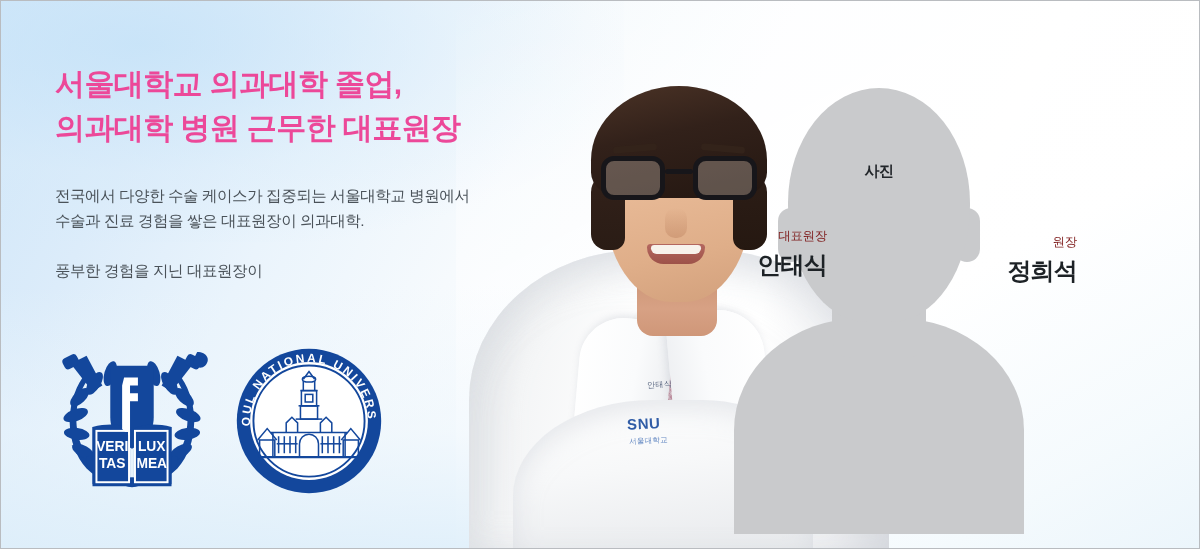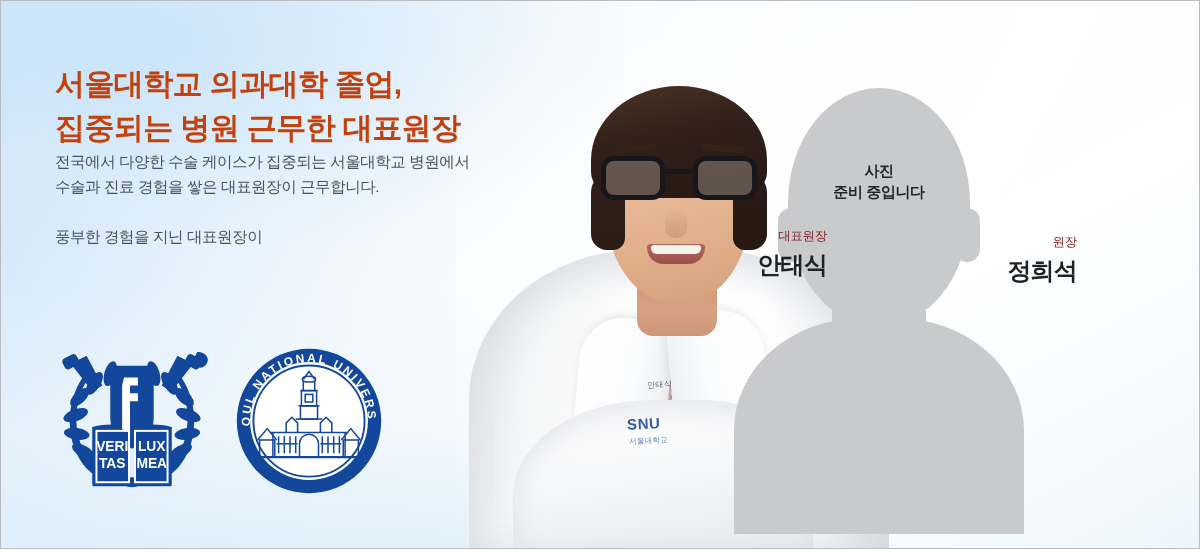--- a/index.html
+++ b/index.html
@@ -58,34 +58,34 @@
   
   .text-col {
     position:absolute; left:54px; top:62px; width:520px;
     z-index:6;
   }
   .headline {
     font-size:30px;
     font-weight:600;
     line-height:1.42;
     letter-spacing:-.6px;
-    color:#c2410c;
+    color:#ec4899;
     white-space:nowrap;
   }
   .headline-l2 { margin-top:1px; }
 
   .para {
     font-size:15.5px;
     line-height:1.62;
     letter-spacing:-.45px;
     color:#4a5259;
     font-weight:400;
     white-space:nowrap;
   }
-  .para-1 { }
+  .para-1 { margin-top:34px; }
   .para-2 { margin-top:25px; }
 
   
   .logos {
     position:absolute; left:52px; top:341px;
     display:flex; align-items:center; gap:22px;
     z-index:6;
   }
   .logo-emblem { width:158px; height:158px; display:block; }
   .logo-seal   { width:152px; height:152px; display:block; }
@@ -270,24 +270,24 @@
 
 <div class="banner">
 
   <div class="bg-base"></div>
   <div class="bg-top-glow"></div>
   <div class="bg-diag-right"></div>
   <div class="bg-bottom-left"></div>
 
   <div class="text-col">
     <div class="headline">서울대학교 의과대학 졸업,</div>
-    <div class="headline headline-l2">집중되는 병원 근무한 대표원장</div>
+    <div class="headline headline-l2">의과대학 병원 근무한 대표원장</div>
 
     <div class="para para-1">전국에서 다양한 수술 케이스가 집중되는 서울대학교 병원에서</div>
-    <div class="para">수술과 진료 경험을 쌓은 대표원장이 근무합니다.</div>
+    <div class="para">수술과 진료 경험을 쌓은 대표원장이 의과대학.</div>
 
     <div class="para para-2">풍부한 경험을 지닌 대표원장이</div>
   </div>
 
   <div class="logos">
 
     <svg class="logo-emblem" viewBox="0 0 160 160">
       <g fill="#13479c">
 
         <path d="M30 36 C12 62 12 104 34 128 C40 134 48 139 56 142 L58 134
@@ -440,21 +440,20 @@
     </div>
 
     <div class="silhouette">
       <div class="sil-shoulders"></div>
       <div class="sil-neck"></div>
       <div class="sil-ear-l"></div>
       <div class="sil-ear-r"></div>
       <div class="sil-head"></div>
       <div class="sil-text">
         <div>사진</div>
-        <div>준비 중입니다</div>
       </div>
     </div>
   </div>
 
   <div class="caption caption-1">
     <div class="caption-role">대표원장</div>
     <div class="caption-name">안태식</div>
   </div>
 
   <div class="caption caption-2">

